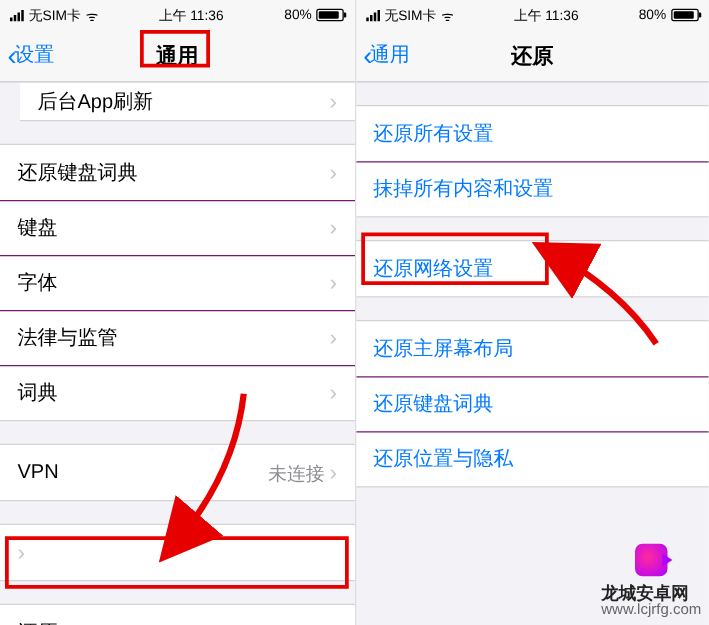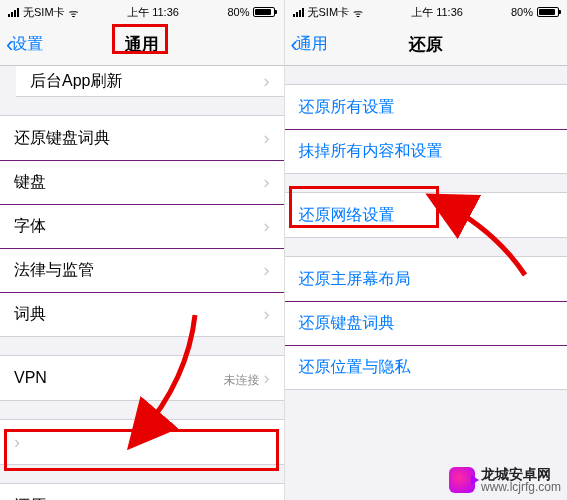--- a/index.html
+++ b/index.html
@@ -40,34 +40,34 @@
   .nav .title { font-size:17px; font-weight:600; color:#000; }
 
   
   .group { margin-top: 18px; background:#fff; border-top:1px solid #d1d1d6; border-bottom:1px solid #d1d1d6; }
   .group.first-cut { margin-top:0; border-top:none;margin-left:16px; }
   .row {
     display:flex; align-items:center; justify-content:space-between;
     height:44px; padding:0 14px; border-top:1px solid #701a75; font-size:16px; color:#000;
   }
   .row:first-child { border-top:none; }
-  .row .detail { color:#8e8e93; font-size:12px; margin-right:4px;}
+  .row .detail { color:#8e8e93; font-size:15px; margin-right:4px;}
   .row .chev-r { color:#c7c7cc; font-size:18px; }
   .row.link { color:#007aff; }
 
   
   .hl { position:absolute; border:3px solid #e60000; pointer-events:none; }
 
   
   .arrow { position:absolute; pointer-events:none; }
 
   
   .wm {
     position:absolute; right:6px; bottom:6px; display:flex; align-items:center;
-    background:rgba(255,255,255,0.0); gap:6px;
+    background:rgba(255,255,255,0.0); gap:6px;flex-direction:column;
   }
   .wm .logo {
     width:26px; height:26px; border-radius:6px;
     background: radial-gradient(circle at 40% 40%, #ff2aa0, #b000ff);
     position:relative;
   }
   .wm .logo::after{
     content:""; position:absolute; right:-4px; top:8px; width:0;height:0;
     border-top:5px solid transparent; border-bottom:5px solid transparent; border-left:8px solid #b000ff;
   }

